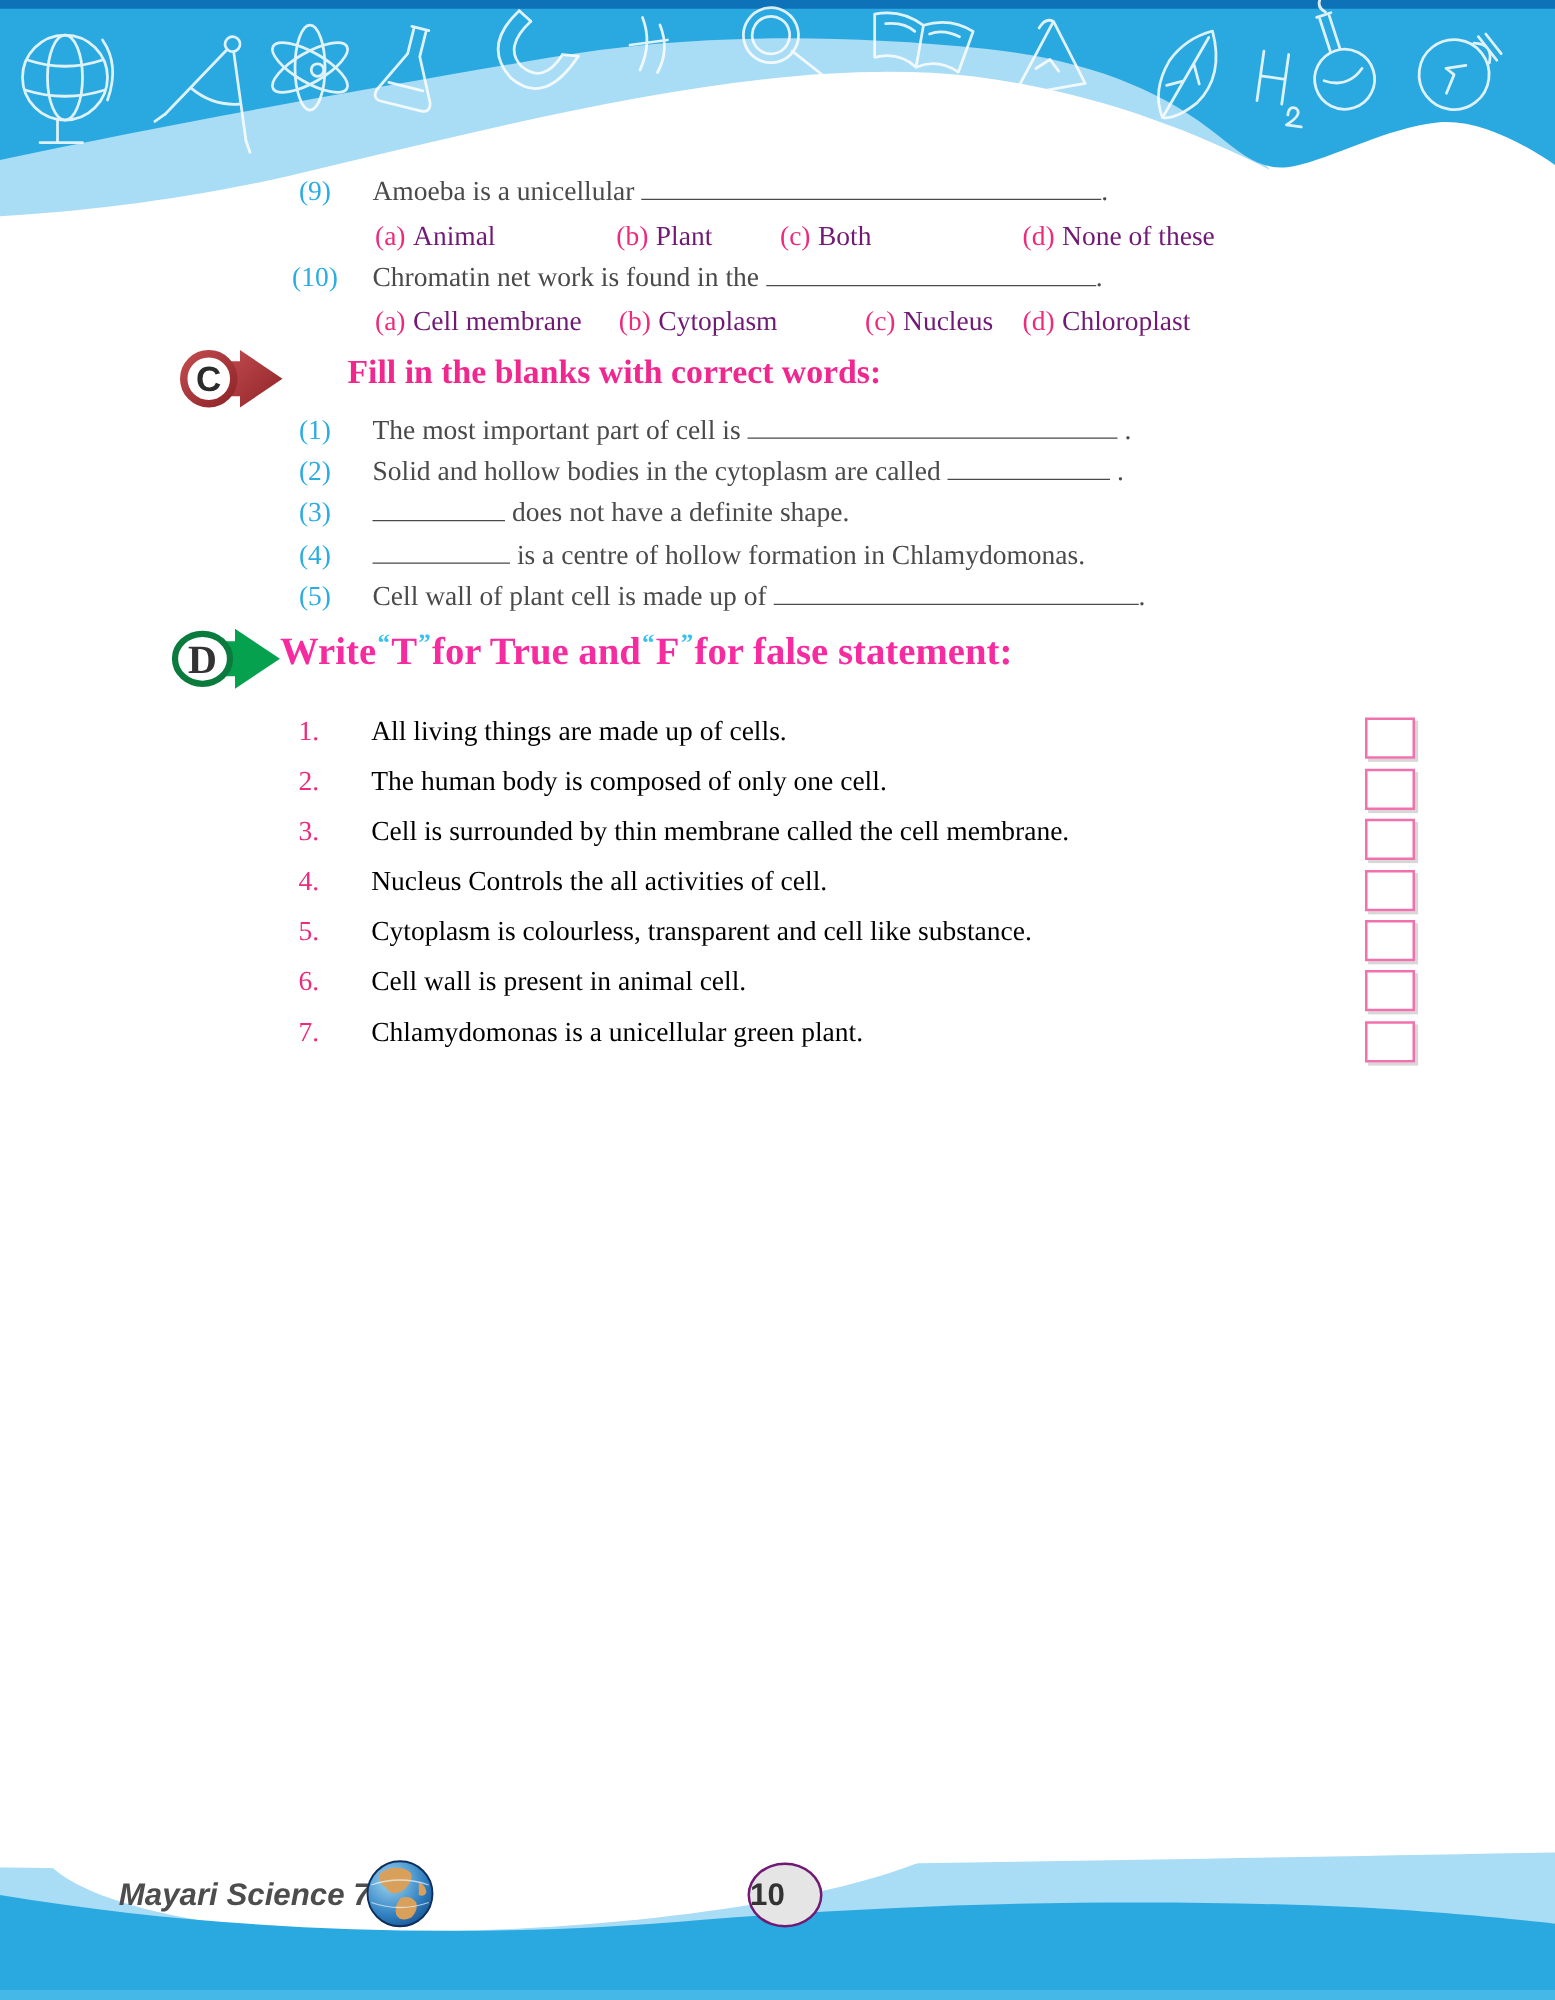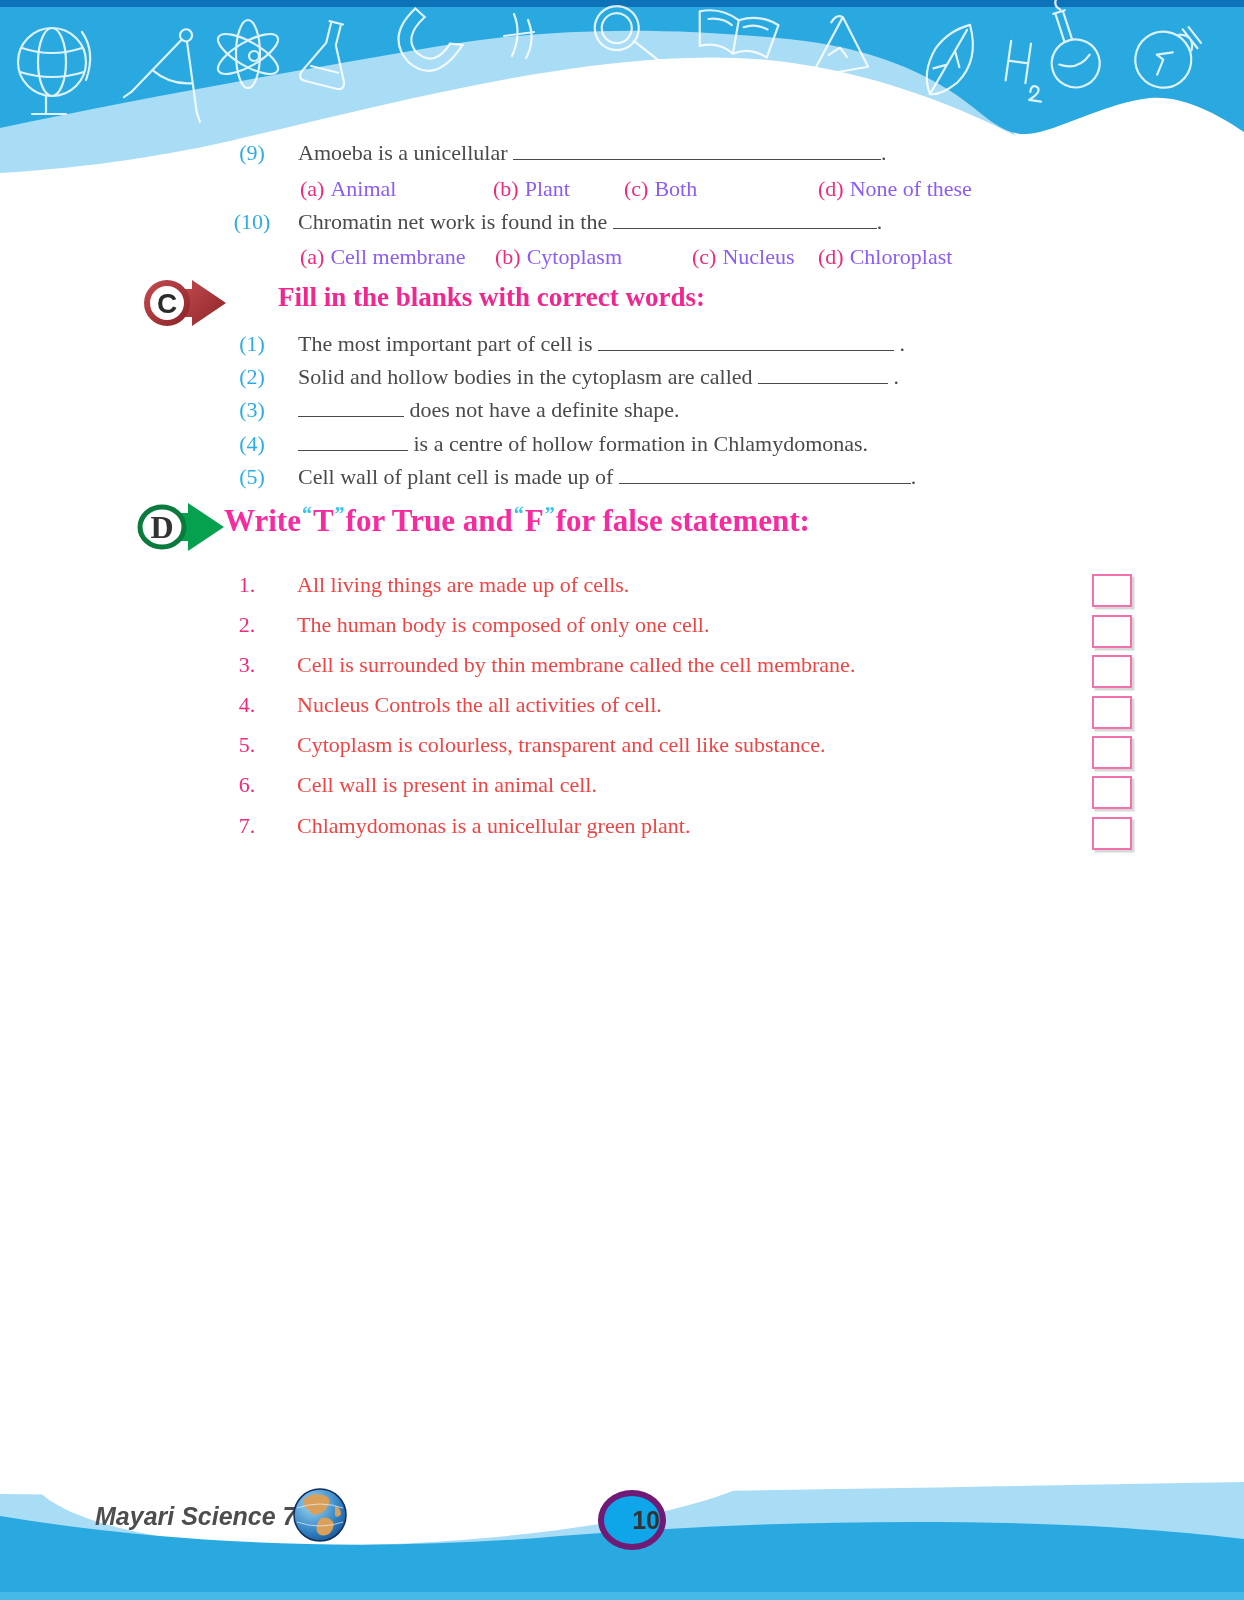--- a/index.html
+++ b/index.html
@@ -8,39 +8,39 @@
   .abs{position:absolute;}
   
   #hdr{top:0;left:0;}
   #ftr{bottom:0;left:0;}
   
   .row{position:absolute;left:0;width:1244px;white-space:nowrap;}
   .qnum{position:absolute;left:224px;width:56px;text-align:center;
         color:#2bace2;font-size:22px;}
   .qtext{position:absolute;left:298px;color:#4a4a4a;font-size:22px;}
   .optrow span.letter{color:#ed2a7b;font-size:22px;}
-  .optrow span.olabel{color:#8b5cf6;font-size:22px;margin-left:6px;}
+  .optrow span.olabel{color:#701a75;font-size:22px;margin-left:6px;}
   .opt{position:absolute;}
   .blank{display:inline-block;border-bottom:1.6px solid #4a4a4a;height:18px;
          vertical-align:baseline;}
   .sec-title{position:absolute;font-weight:bold;}
   #c-title{left:236px;top:282px;font-size:27px;color:#f0278f;margin-left:42px;}
   #d-title{left:224px;top:503px;font-size:31px;color:#f72ba0;}
   .cq{color:#39c1ef;font-size:20px;vertical-align:10px;margin:0 1px;}
   .tfnum{position:absolute;left:222px;width:50px;text-align:center;
          color:#ed2a7b;font-size:22px;}
-  .tftext{position:absolute;left:297px;color:#ef4444;font-size:22px;}
+  .tftext{position:absolute;left:297px;color:#000000;font-size:22px;}
   .tfbox{position:absolute;left:1092px;width:36px;height:29px;background:#fff;
          border:2.5px solid #f171ad;box-shadow:2.5px 2.5px 0 rgba(140,140,140,.35);}
   
   #book-title{left:95px;top:1502px;font-family:"Liberation Sans",sans-serif;
               font-weight:bold;font-style:italic;font-size:25px;color:#4d4d4d;}
-  #page-ellipse{left:598px;top:1490px;width:56px;height:48px;background:#0ea5e9;
-                border:6px solid #701a75;border-radius:50%;
-                display:flex;align-items:center;justify-content:flex-end;}
+  #page-ellipse{left:598px;top:1490px;width:56px;height:48px;background:#e5e5e5;
+                border:2px solid #701a75;border-radius:50%;
+                display:flex;align-items:center;justify-content:flex-start;}
   #page-ellipse span{font-family:"Liberation Sans",sans-serif;font-weight:bold;
                      font-size:25px;color:#333;}
 </style>
 </head>
 <body>
 
 <svg id="hdr" class="abs" width="1244" height="235" viewBox="0 0 1244 235">
 
   <path fill="#a9dcf5" d="M0 0 L1022 0 L1022 40 C1014 95 1002 122 1016 136
            C950 102 868 72 778 61 C620 43 420 96 230 141

